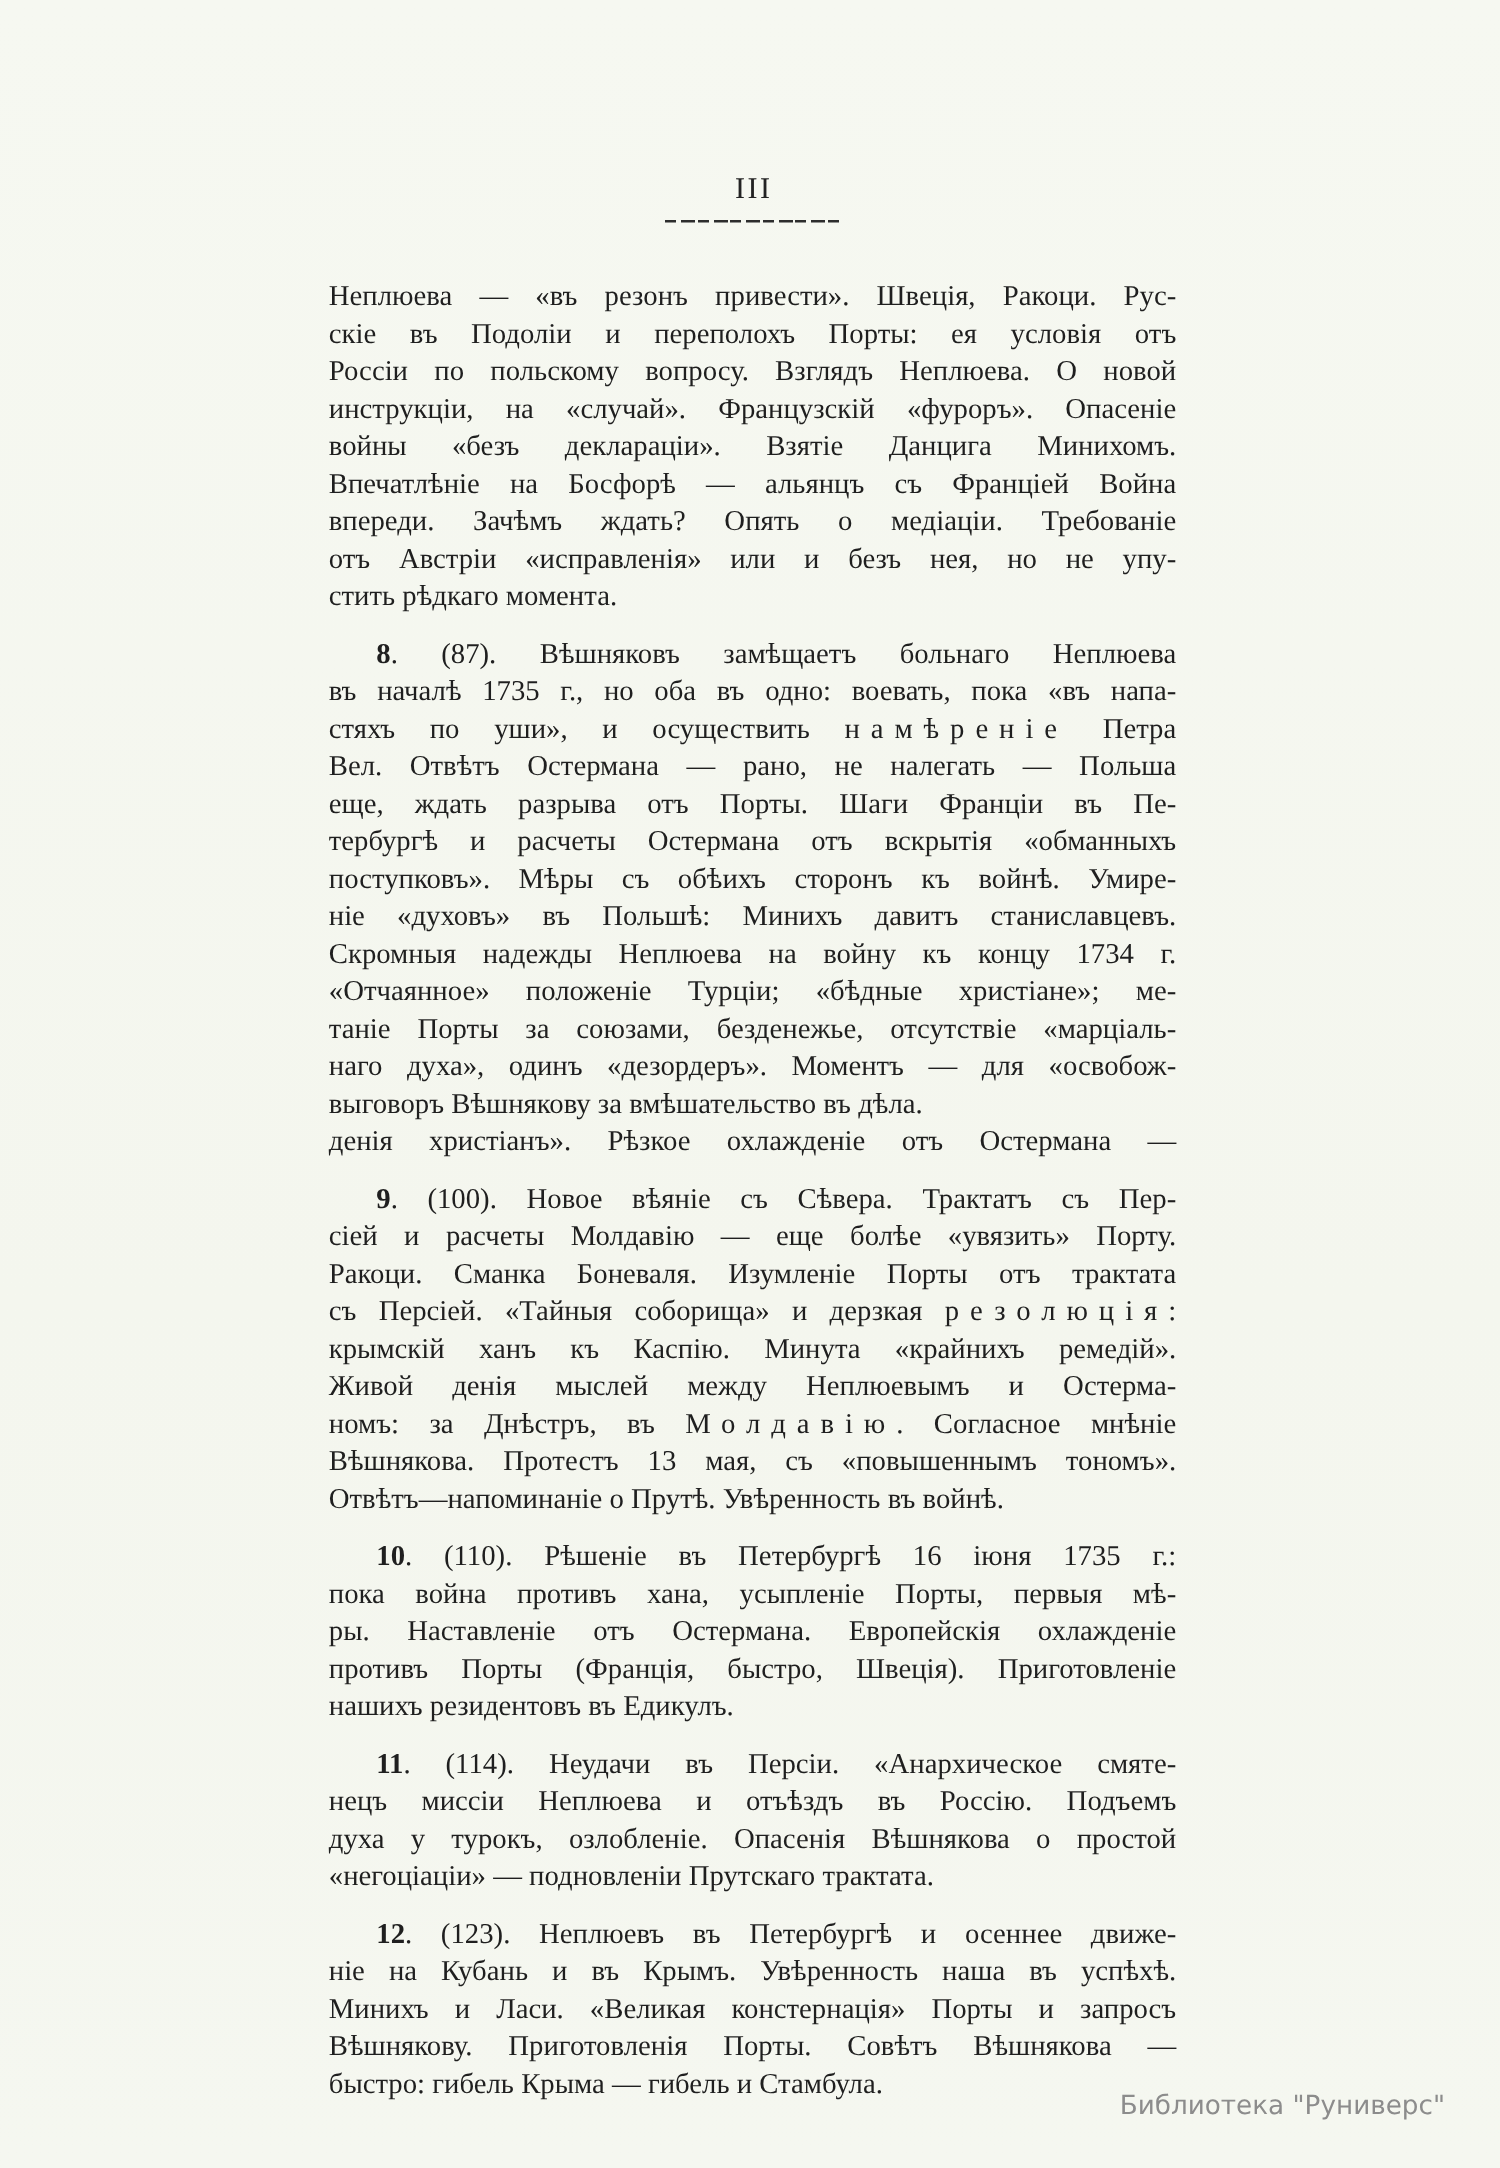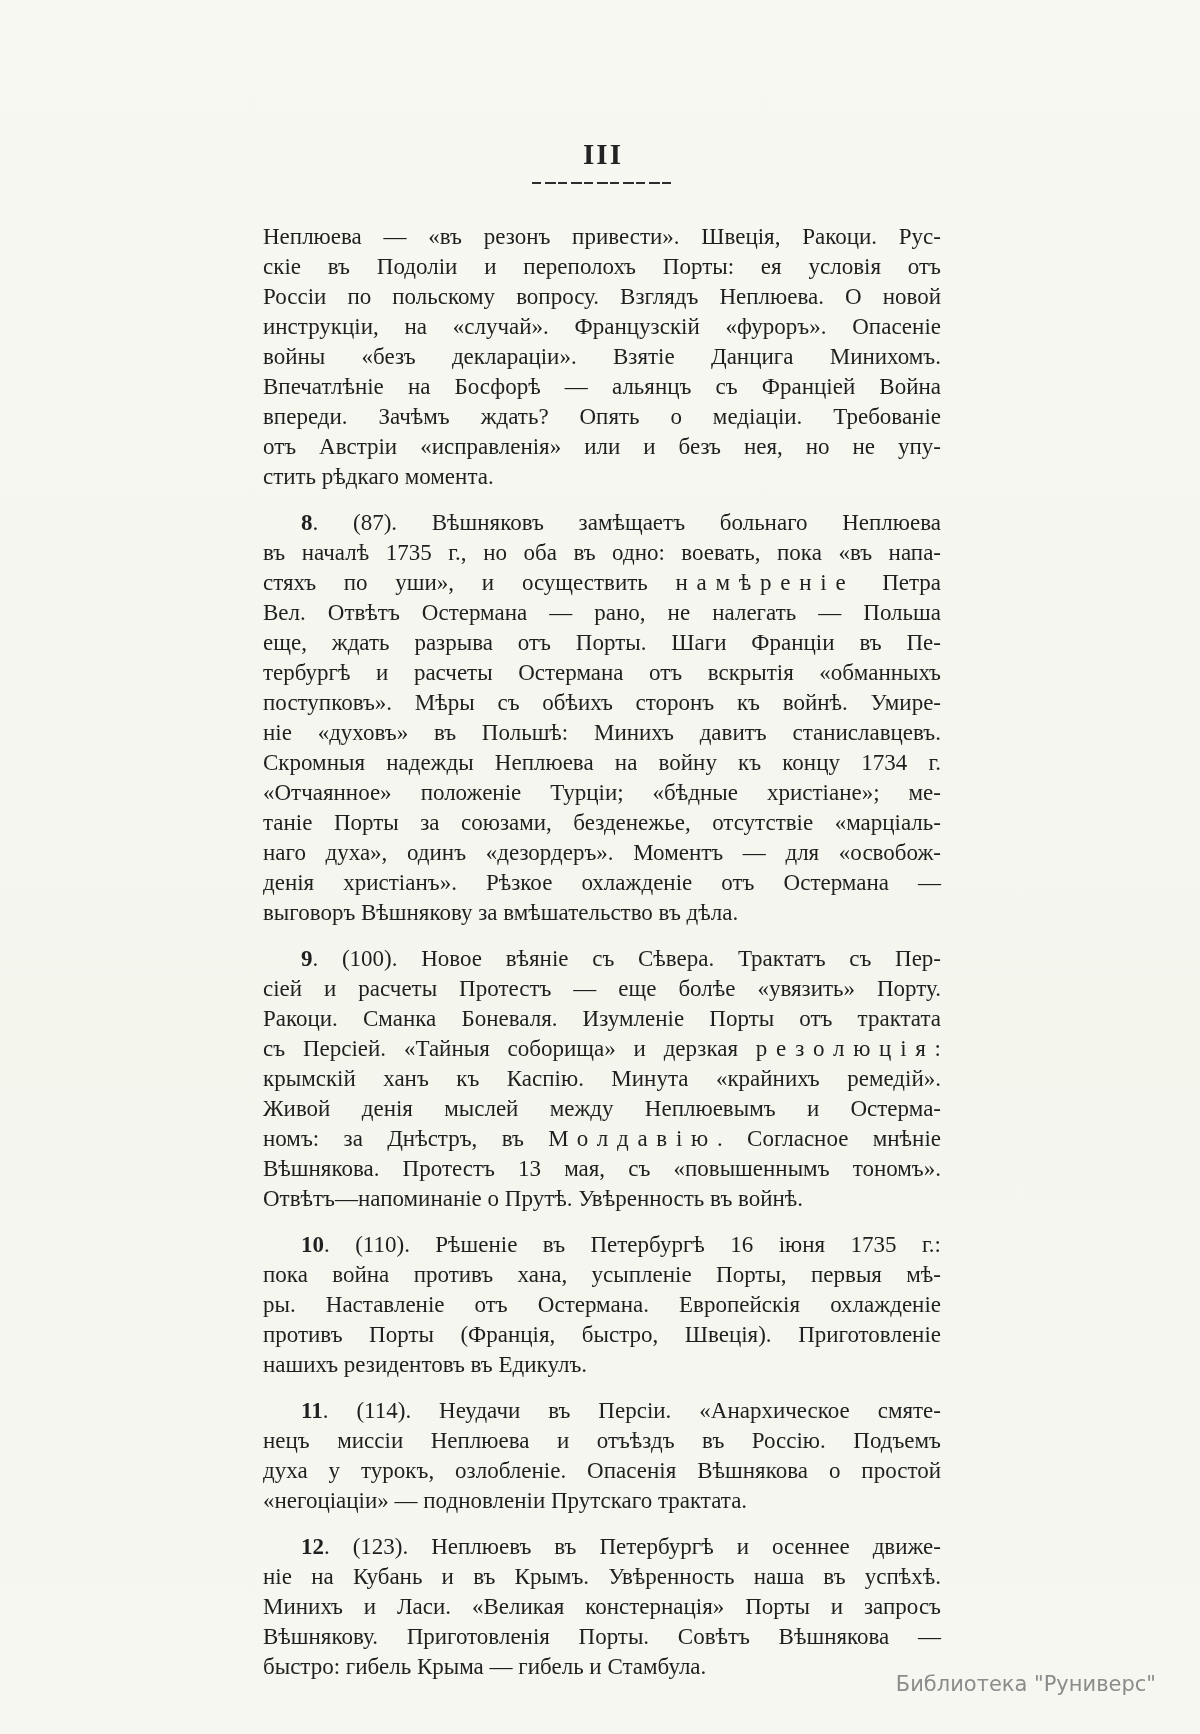--- a/index.html
+++ b/index.html
@@ -15,22 +15,22 @@
     overflow: hidden;
     color: #1e1e1e;
   }
   .chapter-head {
     position: absolute;
     left: 247px; top: 138px; width: 712px;
     text-align: center;
   }
   .chapter-numeral {
     font-family: "Liberation Serif", "DejaVu Serif", serif;
-    font-size: 29px;
-    font-weight: bold;
+    font-size: 24px;
+    font-weight: normal;
     letter-spacing: 2px;
     color: #232323;
   }
   .head-rule {
     margin: 11px auto 0 auto;
     width: 142px; height: 2px;
     background: repeating-linear-gradient(90deg,
       #2d2d2d 0px, #2d2d2d 9px,
       rgba(45,45,45,0) 9px, rgba(45,45,45,0) 13px,
       #2d2d2d 13px, #2d2d2d 24px,
@@ -90,26 +90,26 @@
         <div class="line">стяхъ по уши», и осуществить <span class="spaced">намѣреніе</span> Петра</div>
         <div class="line">Вел. Отвѣтъ Остермана — рано, не налегать — Польша</div>
         <div class="line">еще, ждать разрыва отъ Порты. Шаги Франціи въ Пе-</div>
         <div class="line">тербургѣ и расчеты Остермана отъ вскрытія «обманныхъ</div>
         <div class="line">поступковъ». Мѣры съ обѣихъ сторонъ къ войнѣ. Умире-</div>
         <div class="line">ніе «духовъ» въ Польшѣ: Минихъ давитъ станиславцевъ.</div>
         <div class="line">Скромныя надежды Неплюева на войну къ концу 1734 г.</div>
         <div class="line">«Отчаянное» положеніе Турціи; «бѣдные христіане»; ме-</div>
         <div class="line">таніе Порты за союзами, безденежье, отсутствіе «марціаль-</div>
         <div class="line">наго духа», одинъ «дезордеръ». Моментъ — для «освобож-</div>
+        <div class="line last">выговоръ Вѣшнякову за вмѣшательство въ дѣла.</div>
         <div class="line">денія христіанъ». Рѣзкое охлажденіе отъ Остермана —</div>
-        <div class="line last">выговоръ Вѣшнякову за вмѣшательство въ дѣла.</div>
       </div>
       <div class="para">
         <div class="line indent"><b class="pnum">9</b>. (100). Новое вѣяніе съ Сѣвера. Трактатъ съ Пер-</div>
-        <div class="line">сіей и расчеты Протестъ — еще болѣе «увязить» Порту.</div>
+        <div class="line">сіей и расчеты Молдавію — еще болѣе «увязить» Порту.</div>
         <div class="line">Ракоци. Сманка Боневаля. Изумленіе Порты отъ трактата</div>
         <div class="line">съ Персіей. «Тайныя соборища» и дерзкая <span class="spaced">резолюція</span>:</div>
         <div class="line">крымскій ханъ къ Каспію. Минута «крайнихъ ремедій».</div>
         <div class="line">Живой денія мыслей между Неплюевымъ и Остерма-</div>
         <div class="line">номъ: за Днѣстръ, въ <span class="spaced">Молдавію</span>. Согласное мнѣніе</div>
         <div class="line">Вѣшнякова. Протестъ 13 мая, съ «повышеннымъ тономъ».</div>
         <div class="line last">Отвѣтъ—напоминаніе о Прутѣ. Увѣренность въ войнѣ.</div>
       </div>
       <div class="para">
         <div class="line indent"><b class="pnum">10</b>. (110). Рѣшеніе въ Петербургѣ 16 іюня 1735 г.:</div>

